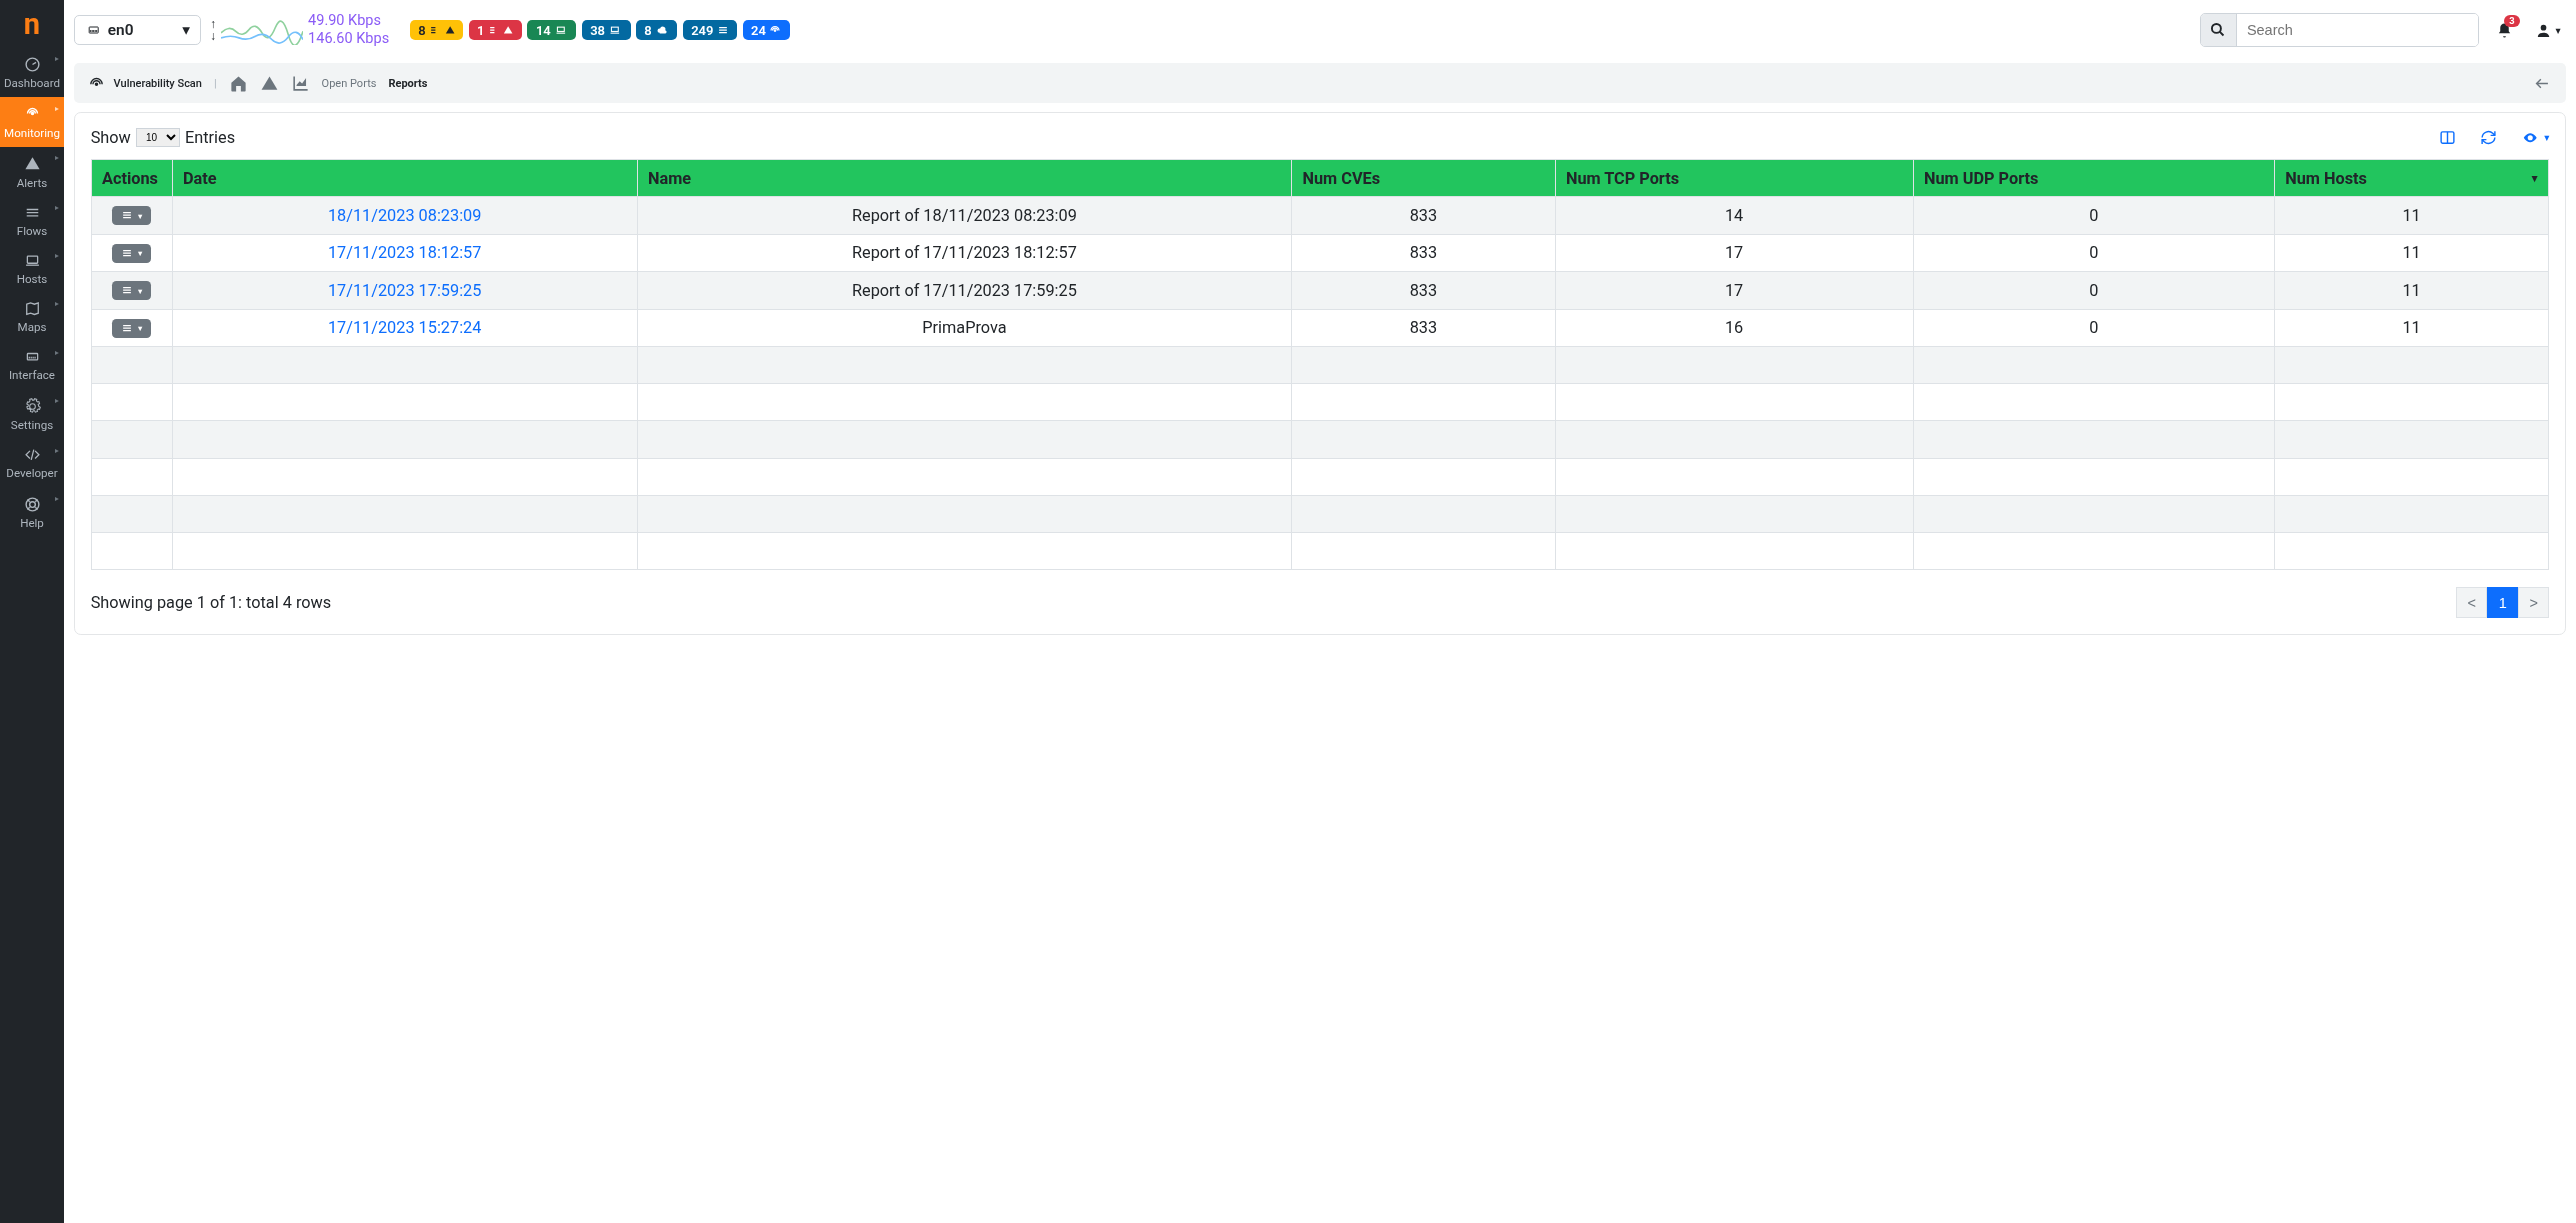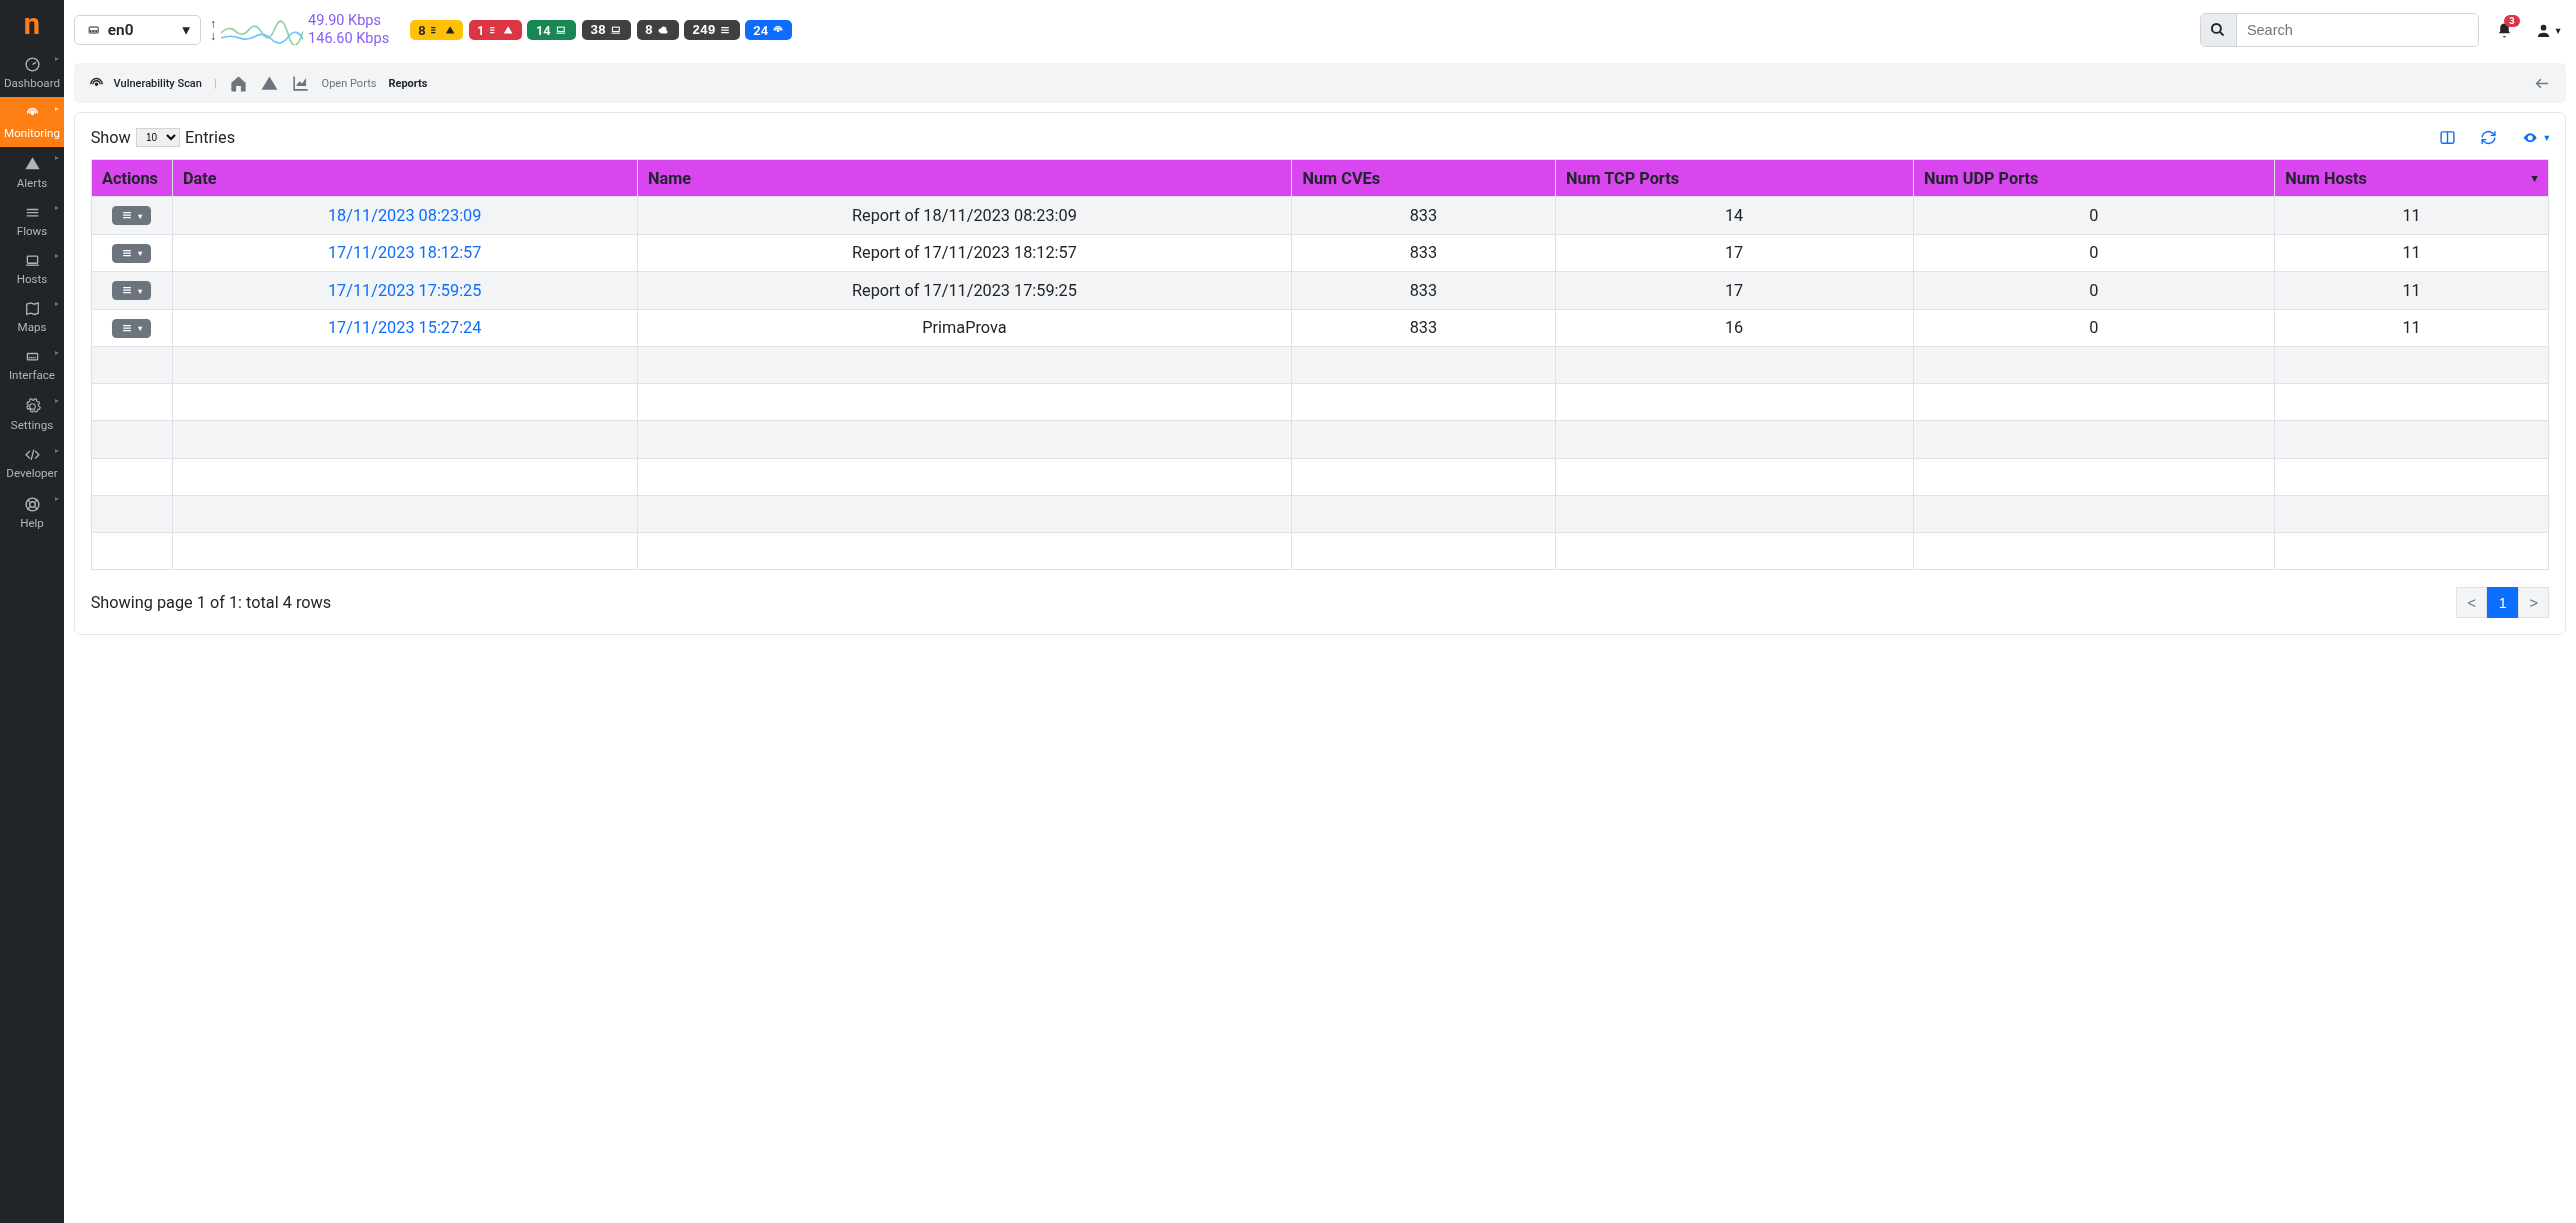--- a/index.html
+++ b/index.html
@@ -110,21 +110,21 @@
   gap: 3.4px;
   border-radius: 5.1px;
   padding: 2.6px 8.6px;
   font-size: 13px;
   font-weight: 600;
   color: #fff;
 }
 .badge.yellow { background: #ffc107; color: #212529; }
 .badge.red    { background: #dc3545; }
 .badge.green  { background: #198754; }
-.badge.gray   { background: #404040; font-family: Liberation Mono, monospace; }
+.badge.gray   { background: #0369a1; }
 .badge.blue   { background: #0d6efd; }
 .top-spacer { flex: 1; }
 .search-wrap {
   display: flex;
   align-items: stretch;
   border: 0.9px solid #ced4da;
   border-radius: 5.1px;
   overflow: hidden;
   height: 34px;
   width: 279px;
@@ -225,21 +225,21 @@
   width: 100%;
   border-collapse: collapse;
   border: 0.9px solid #dee2e6;
 }
 table.data th, table.data td {
   border: 0.9px solid #dee2e6;
   padding: 8.6px 10.3px;
   font-size: 16.3px;
 }
 table.data th {
-  background: #d946ef;
+  background: #22c55e;
   text-align: left;
   font-weight: 700;
 }
 table.data th.sortable { position: relative; }
 table.data th .sort-caret { position: absolute; right: 8.6px; top: 50%; transform: translateY(-50%); font-size: 10.3px; }
 table.data tbody tr:nth-child(odd) { background: #f2f4f5; }
 table.data td.center, table.data th.center { text-align: center; }
 .action-btn {
   background: #6c757d;
   color: #fff;

